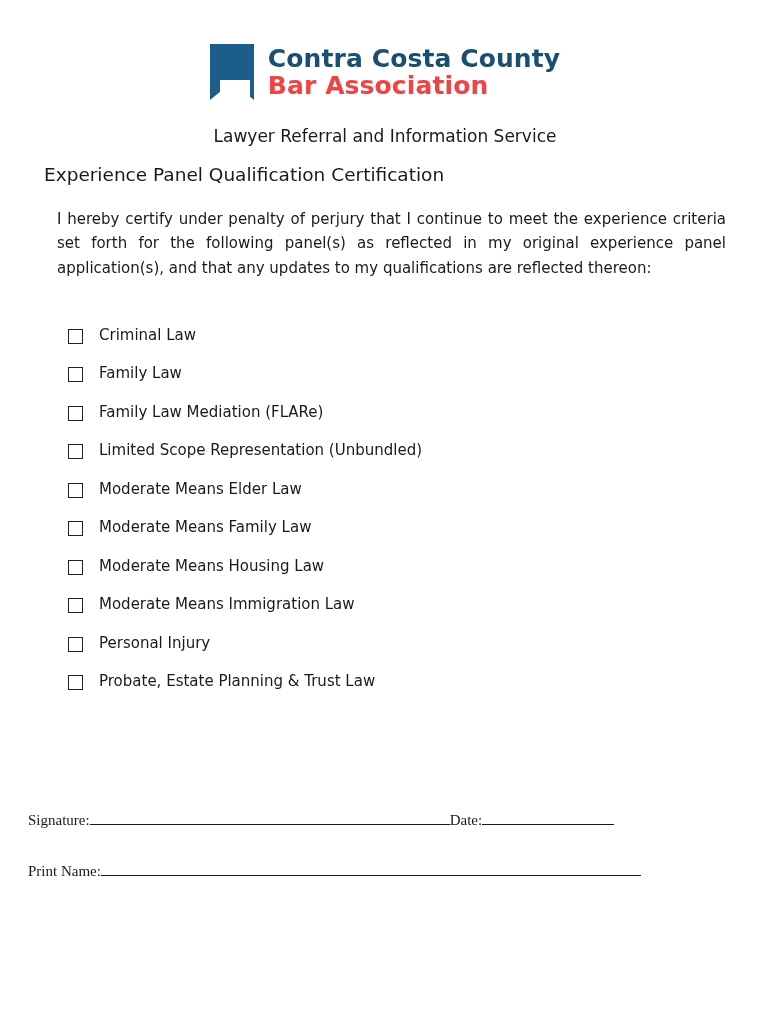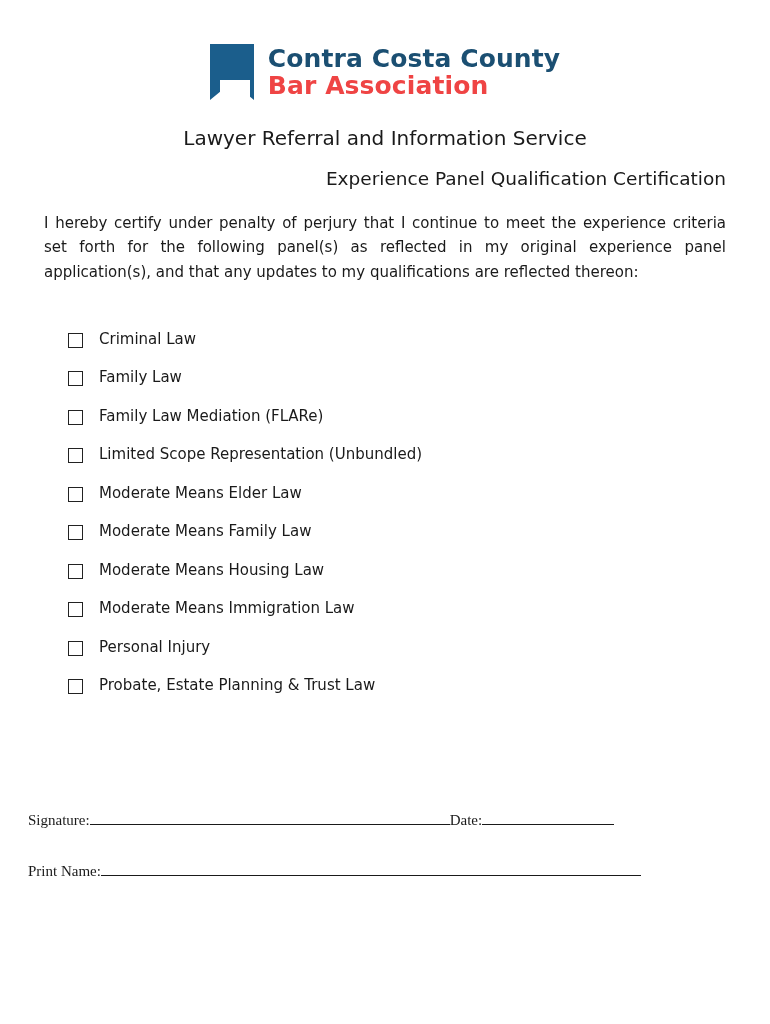--- a/index.html
+++ b/index.html
@@ -54,40 +54,41 @@
   .logo-line2 {
     font-size: 25px;
     font-weight: bold;
     color: #ef4444;
     letter-spacing: 0.1px;
   }
 
   
   .doc-title {
     text-align: center;
-    font-size: 20px;
+    font-size: 17px;
     margin-top: 26px;
     color: #1a1a1a;
     font-weight: normal;
   }
   .doc-subtitle {
-    text-align: right;
+    text-align: left;
     font-size: 18.5px;
     margin-top: 18px;
     color: #1a1a1a;
     font-weight: normal;
   }
 
   
   .certify-text {
     margin-top: 22px;
     font-size: 15px;
     line-height: 1.62;
     text-align: justify;
     color: #1a1a1a;
+    margin-left: 13px;
   }
 
   
   .panel-list {
     margin-top: 46px;
     padding-left: 24px;
   }
   .panel-item {
     display: flex;
     align-items: flex-start;

